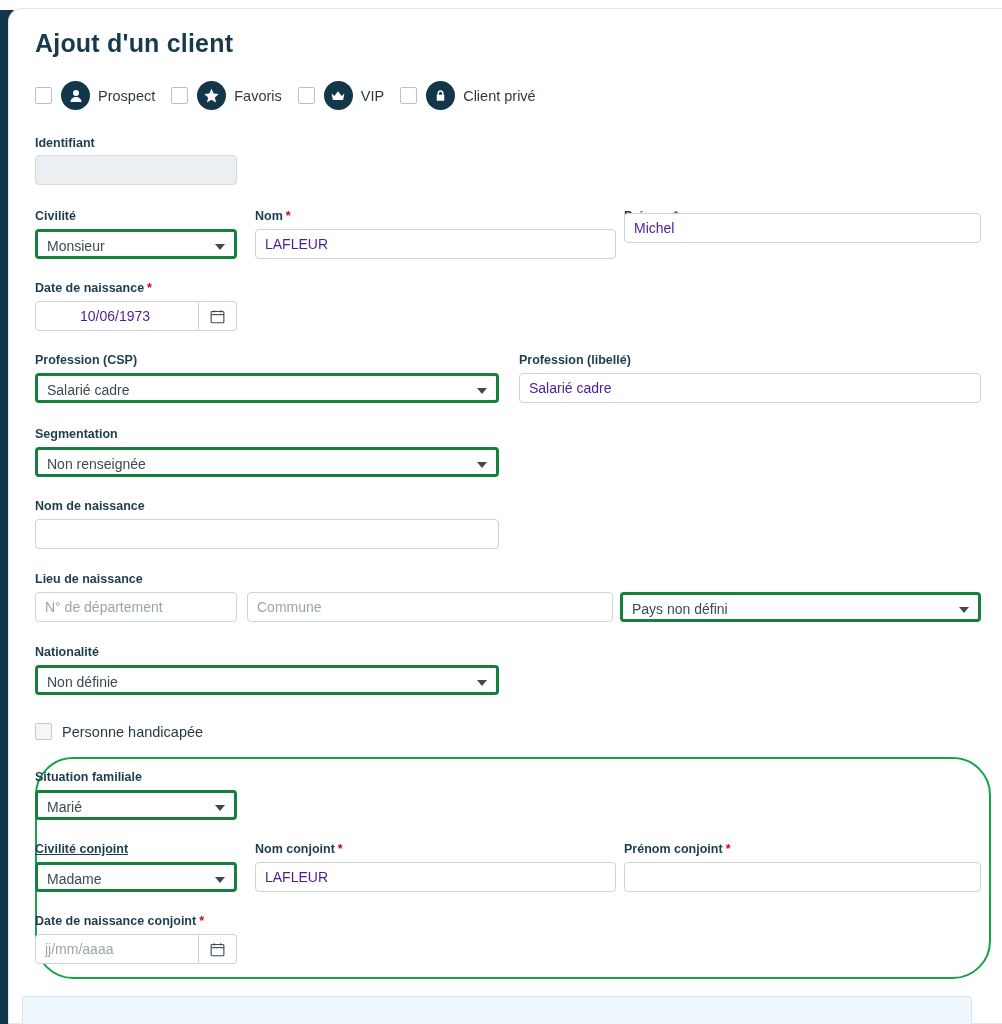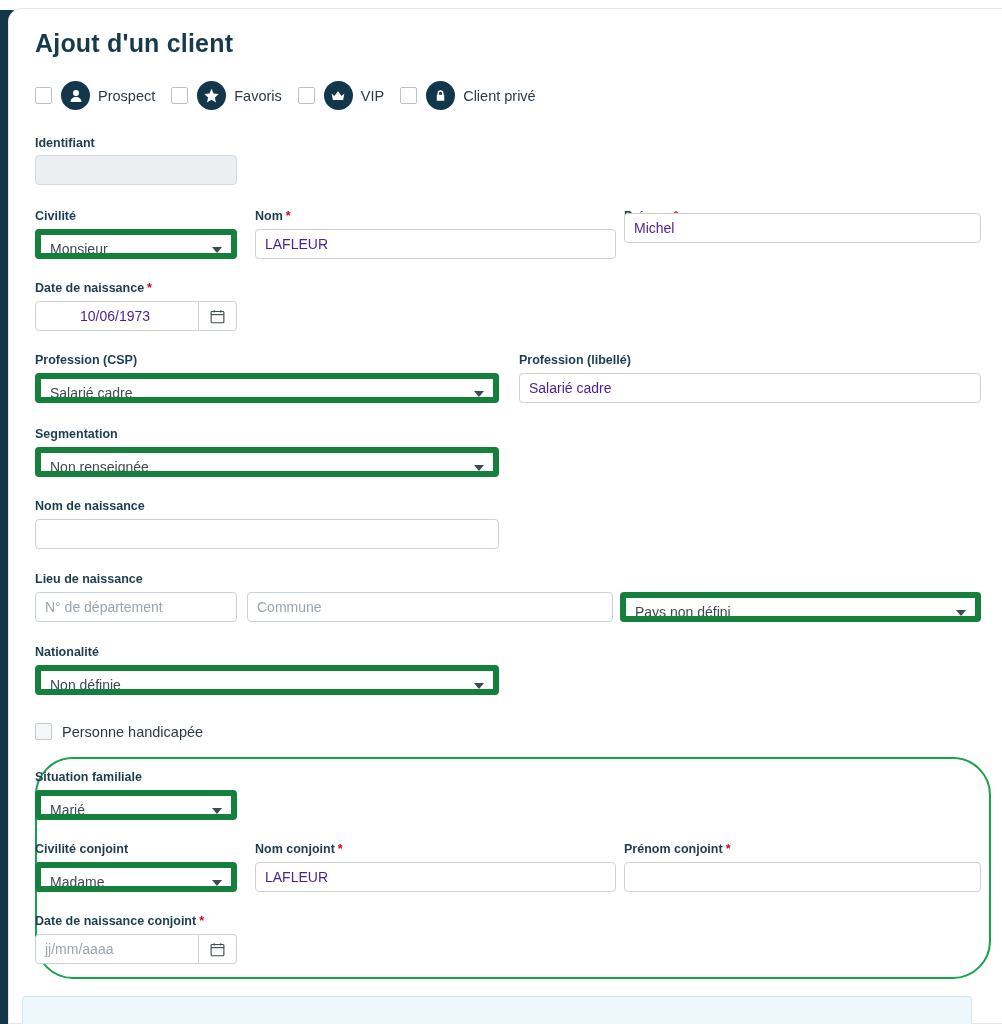--- a/index.html
+++ b/index.html
@@ -83,21 +83,21 @@
     padding: 0 9px;
     line-height: 28px;
     font-family: "Liberation Sans", sans-serif;
     white-space: nowrap; overflow: hidden;
   }
   .inp.disabled { background: #eceff1; border-color: #d5dadd; }
   .inp.ph { color: #9aa6ad; }
   .sel {
     position: absolute;
     height: 30px;
-    border: 6px solid #15803d;
+    border: 3px solid #15803d;
     border-radius: 4px;
     background: #ffffff;
     font-size: 14px; color: #3d4a52;
     padding: 0 28px 0 9px;
     line-height: 28px;
     white-space: nowrap; overflow: hidden;
   }
   .sel .caret {
     position: absolute; right: 9px; top: 12px;
     width: 0; height: 0;
@@ -269,21 +269,21 @@
       </div>
 
       <div class="greenbox"></div>
 
       <div class="lbl" style="left:8px; top:761px;">Situation familiale</div>
       <div class="sel" style="left:8px; top:781px; width:202px;">
         <span>Marié</span>
         <span class="caret"></span>
       </div>
 
-      <div class="lbl" style="left:8px; top:833px;">Civilité conjoint</div>
+      <div class="lbl" style="left:8px; top:833px;text-decoration:underline;">Civilité conjoint</div>
       <div class="sel" style="left:8px; top:853px; width:202px;">
         <span>Madame</span>
         <span class="caret"></span>
       </div>
 
       <div class="lbl" style="left:228px; top:833px;">
         <span>Nom conjoint</span><span class="req">*</span>
       </div>
       <div class="inp" style="left:228px; top:853px; width:361px;">LAFLEUR</div>
 

